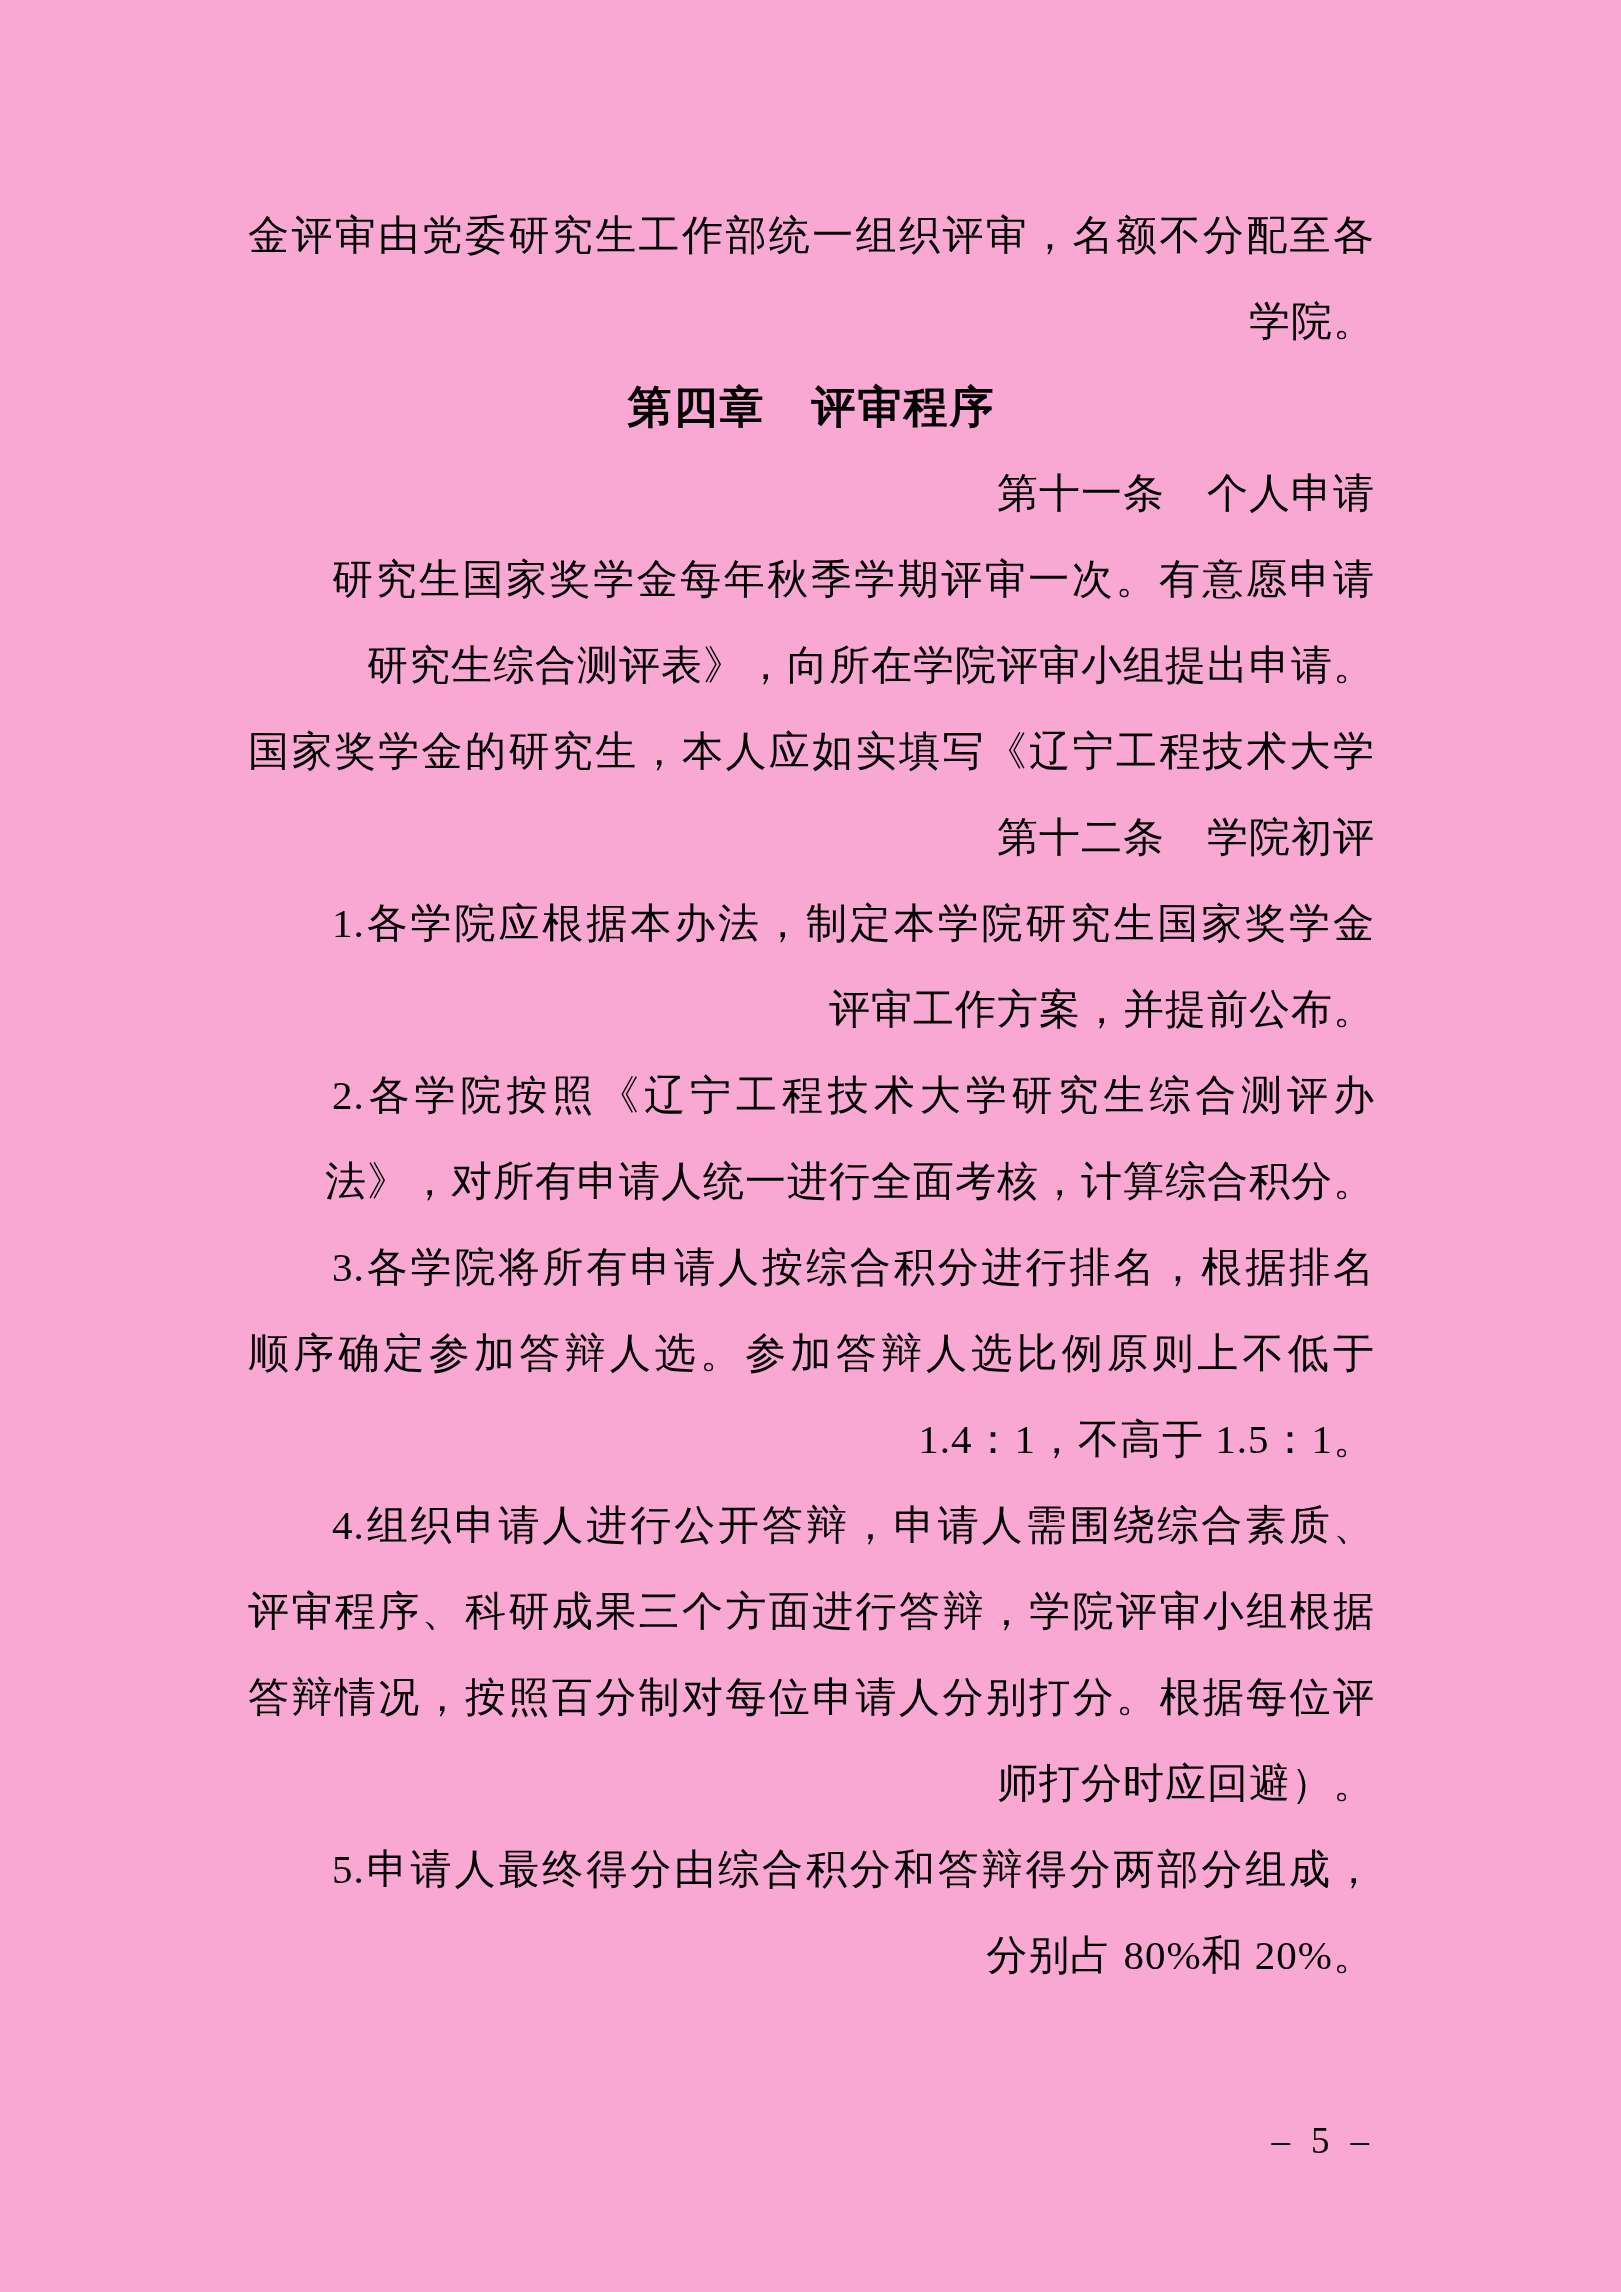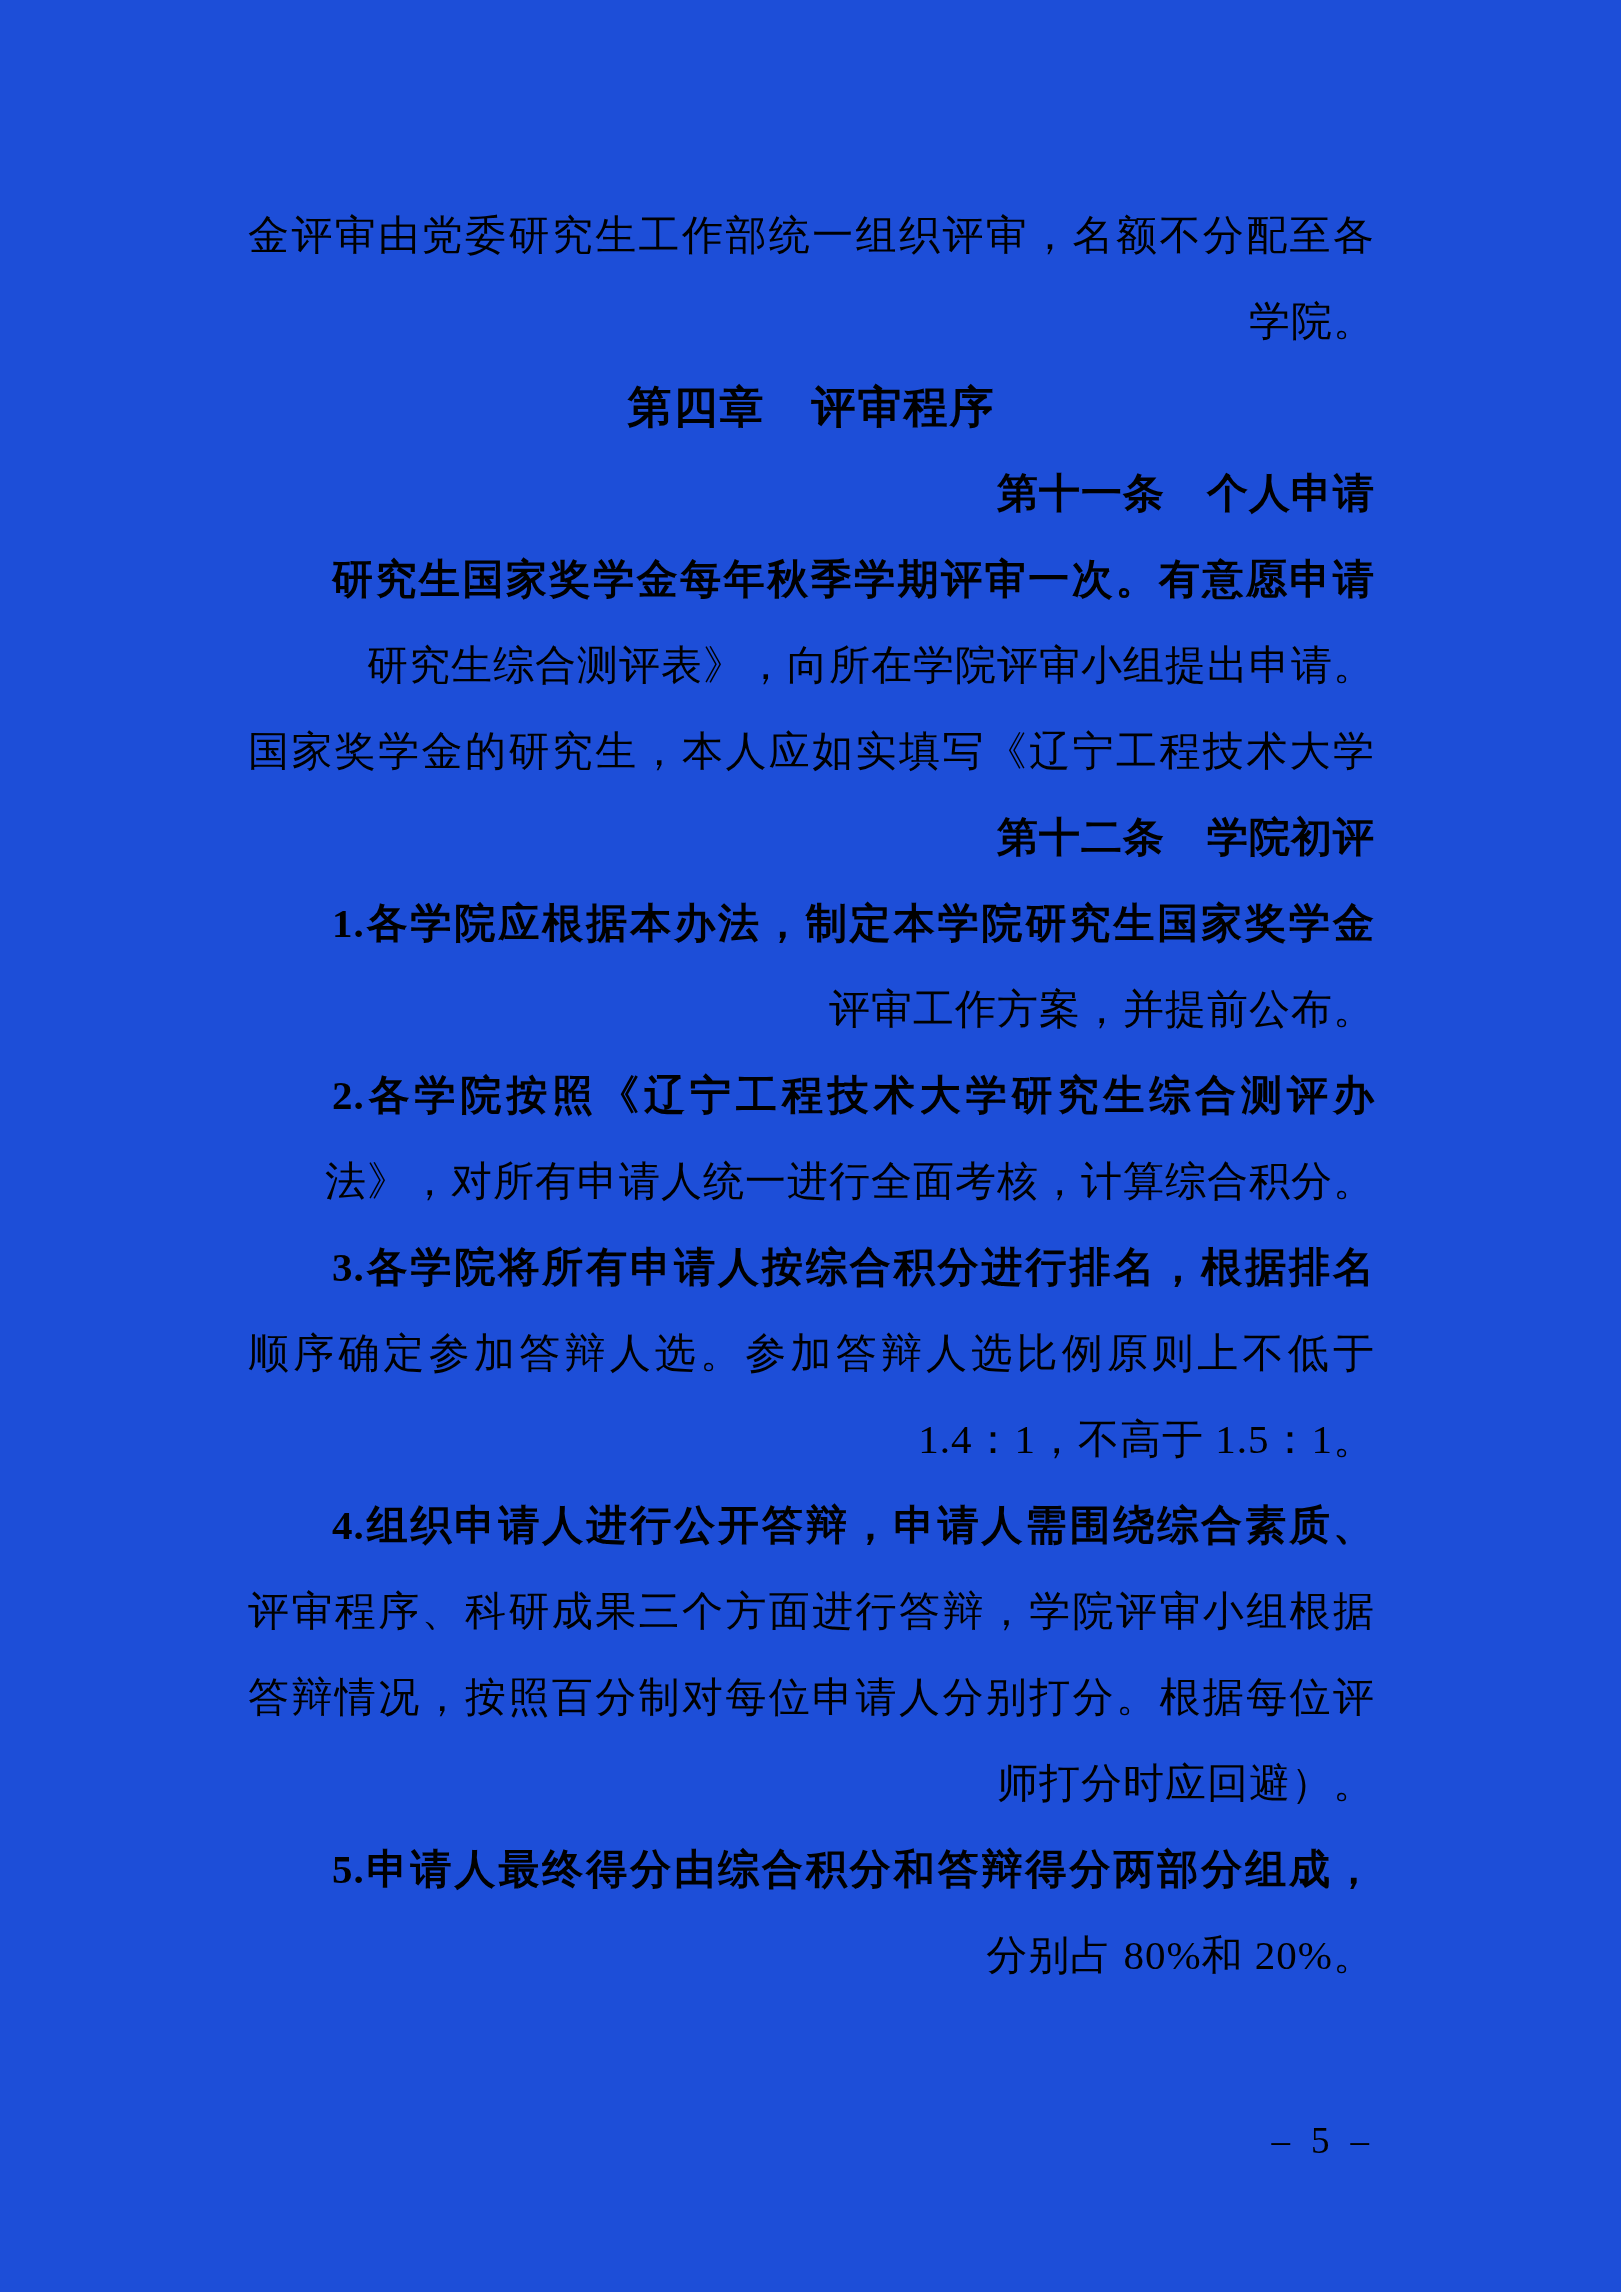--- a/index.html
+++ b/index.html
@@ -5,21 +5,21 @@
   html, body {
     margin: 0;
     padding: 0;
     background: #9a9a9a;
   }
   .page {
     position: relative;
     width: 1621px;
     height: 2293px;
     margin: 0 auto;
-    background: #1d4ed8;
+    background: #f9a8d4;
     color: #000000;
     font-family: "Liberation Serif", "DejaVu Serif", serif;
     overflow: hidden;
   }
   .textblock {
     position: absolute;
     left: 248px;
     top: 192px;
     width: 1127px;
   }
@@ -37,21 +37,20 @@
     text-align-last: justify;
     text-justify: inter-character;
   }
   
   .last {
     text-align: right;
   }
   
   .ind {
     padding-left: 84px;
-    font-weight: bold;
   }
   .full.ind {
     padding-left: 84px;
   }
   
   .head {
     font-family: "Liberation Sans", "DejaVu Sans", sans-serif;
     font-weight: bold;
     font-size: 44px;
     text-align: right;

